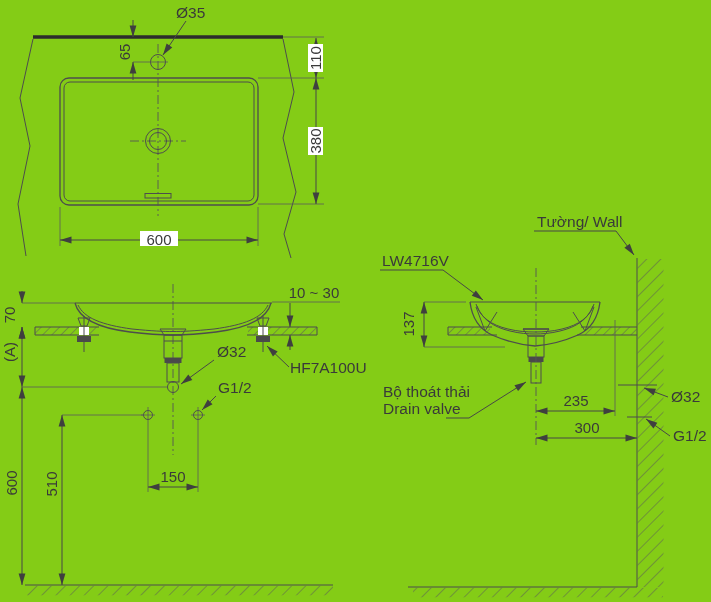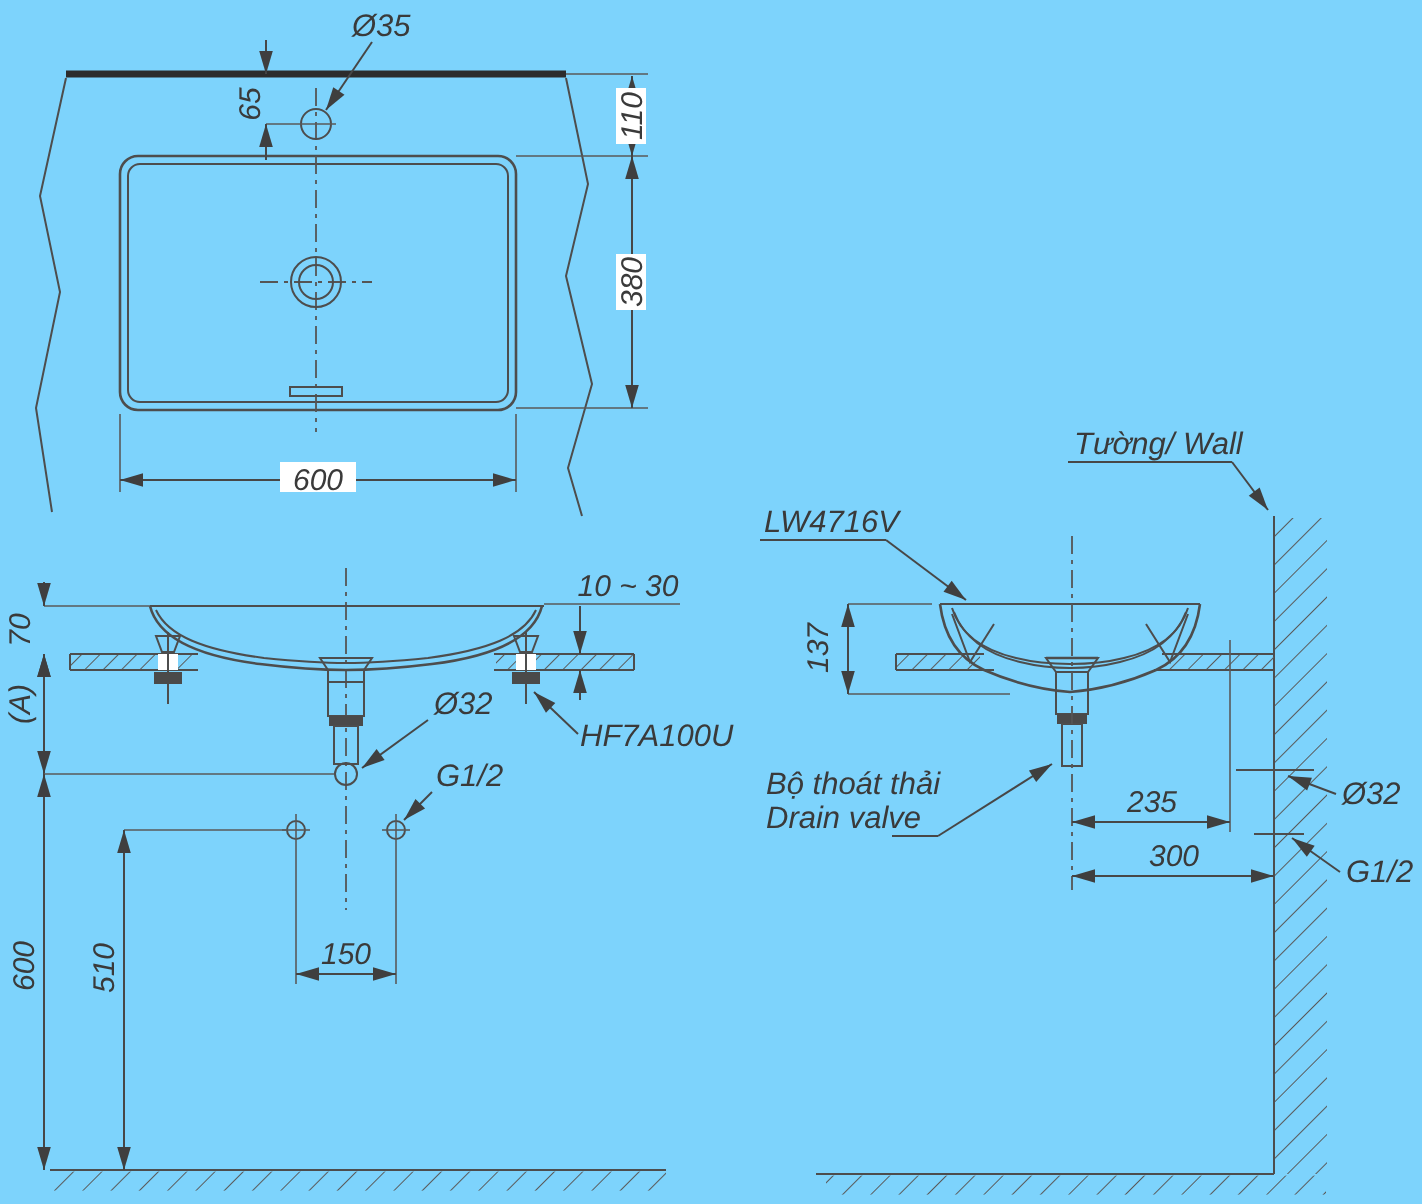--- a/index.html
+++ b/index.html
@@ -1,16 +1,16 @@
 <!DOCTYPE html>
 <html><head>
 <meta charset="utf-8">
 <style>
   html,body{margin:0;padding:0;background:#ffffff;}
-  .stage{width:711px;height:602px;position:relative;background:#7dd3fc;overflow:hidden;font-style:italic;}
+  .stage{width:711px;height:602px;position:relative;background:#84cc16;overflow:hidden;}
   svg{display:block;}
   .ln{stroke:#4d4d4d;stroke-width:1;fill:none;stroke-linecap:butt;}
   .ln2{stroke:#4d4d4d;stroke-width:1.3;fill:none;}
   .thick{stroke:#2c2c2c;stroke-width:3.5;fill:none;}
   .cl{stroke:#555;stroke-width:0.9;fill:none;stroke-dasharray:9 3 2 3;}
   .dimln{stroke:#474747;stroke-width:1;fill:none;}
   .ext{stroke:#5a5a5a;stroke-width:0.8;fill:none;}
   .dark{fill:#4a4a4a;stroke:none;}
   .white{fill:#ffffff;stroke:none;}
   text{font-family:"Liberation Sans","DejaVu Sans",sans-serif;fill:#3a3a3a;}

